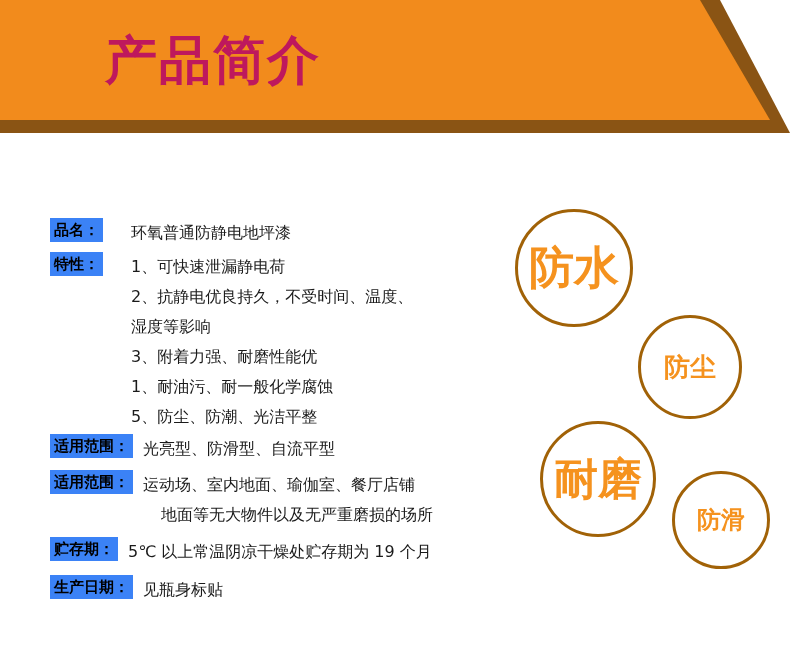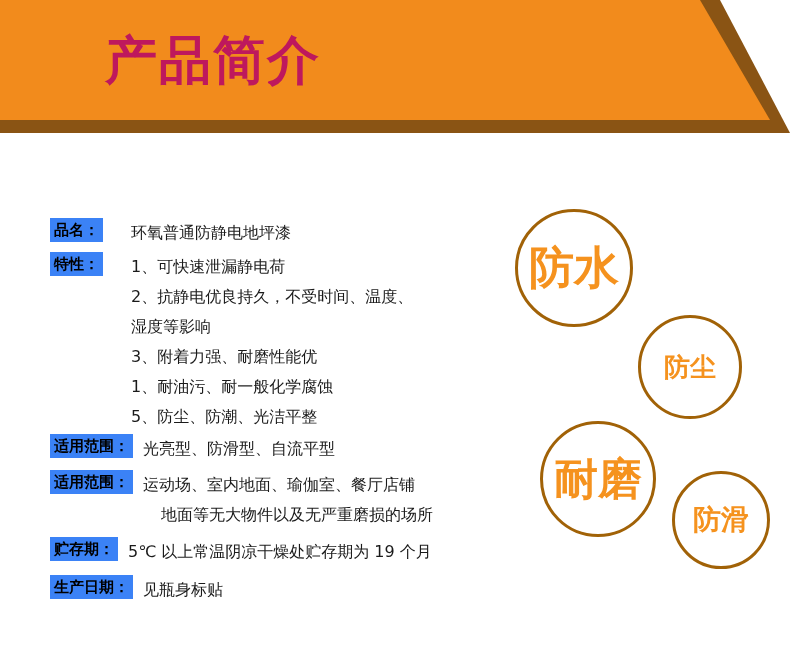--- a/index.html
+++ b/index.html
@@ -128,21 +128,21 @@
     font-size: 26px;
   }
   #bubble-2 {
     left: 540px; top: 288px;
     width: 116px; height: 116px;
     font-size: 44px;
   }
   #bubble-3 {
     left: 672px; top: 338px;
     width: 98px; height: 98px;
-    font-size: 28px;
+    font-size: 24px;
   }
 </style>
 </head>
 <body>
 
 <div class="banner">
   <div class="banner-shadow"></div>
   <div class="banner-main"></div>
   <div class="banner-title">产品简介</div>
 </div>

